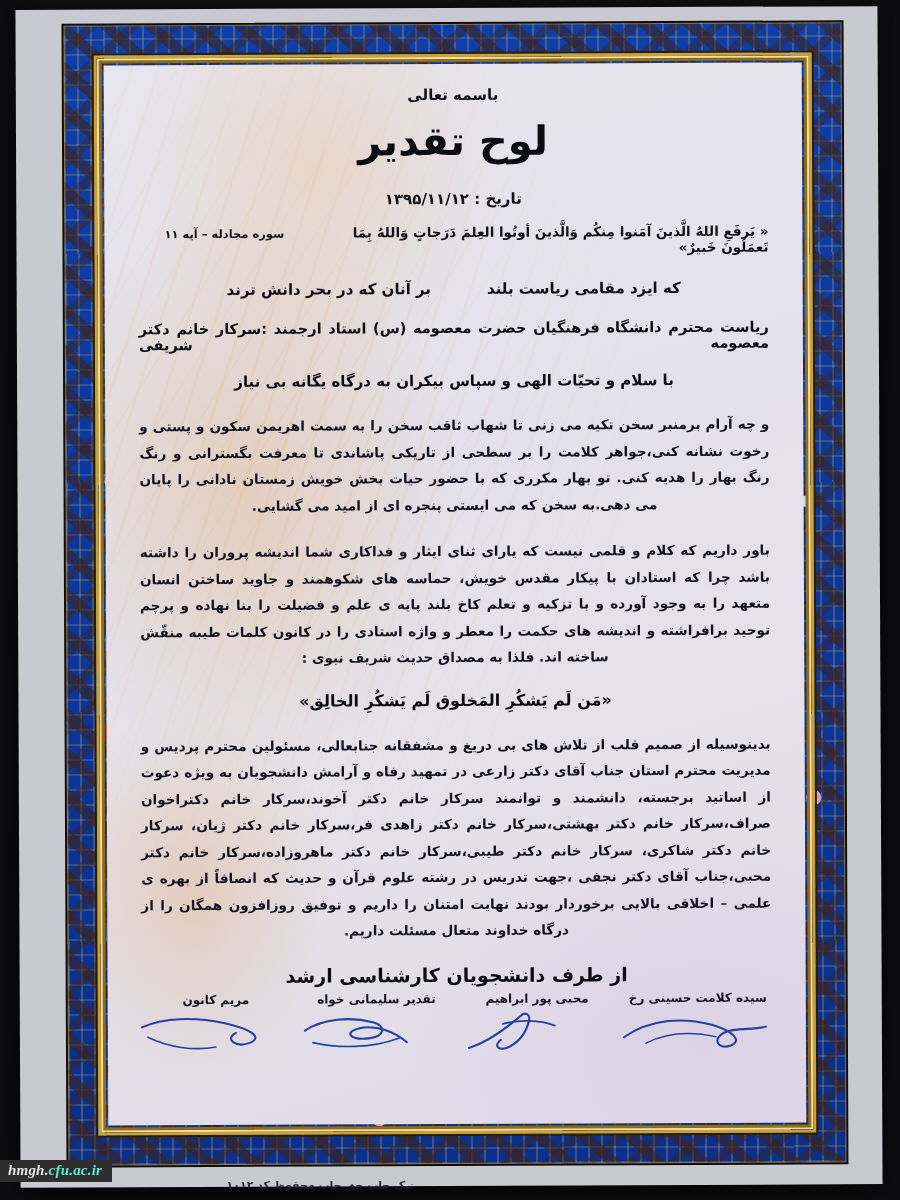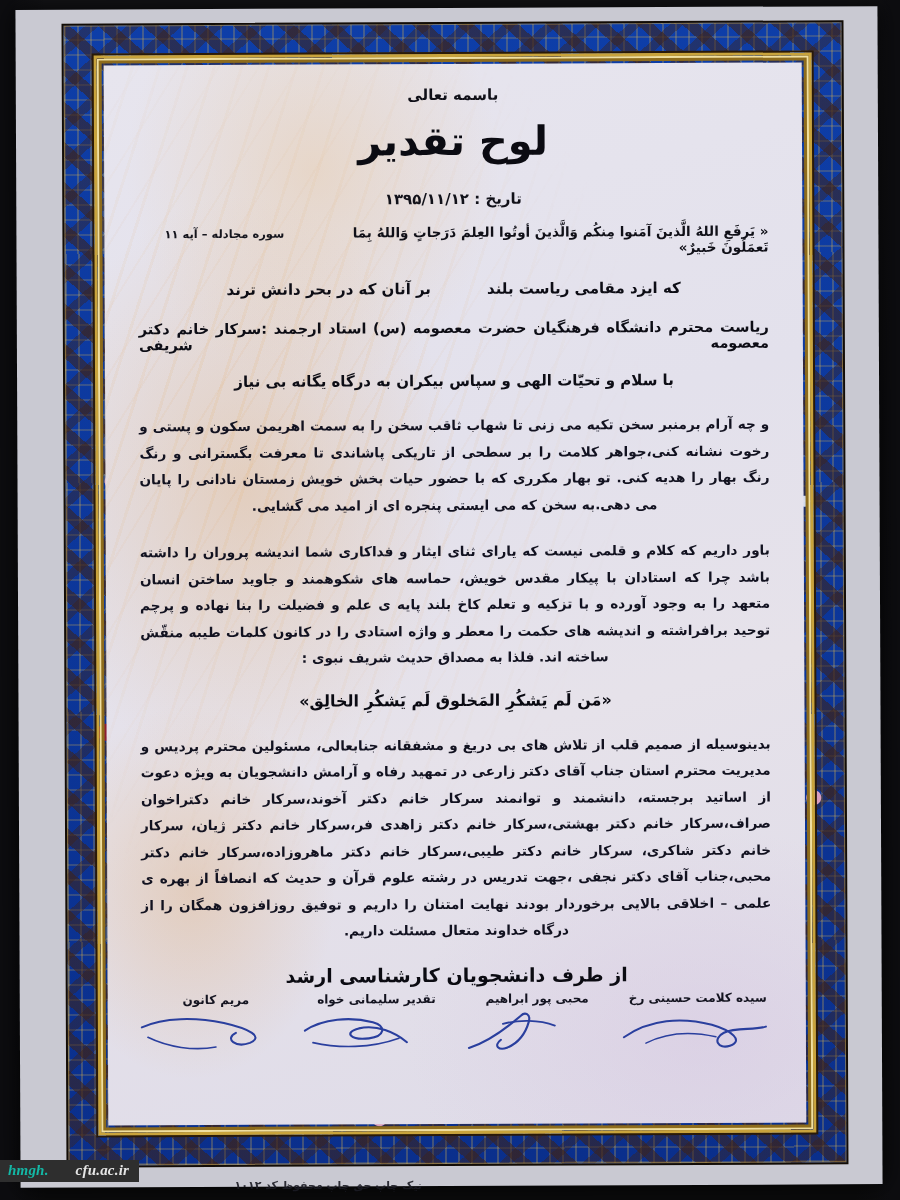--- a/index.html
+++ b/index.html
@@ -156,37 +156,37 @@
   .signatures{
     display:flex;flex-direction:row;justify-content:space-between;
     align-items:flex-start;gap:6px;margin:6px 2px 0 2px;
   }
   .sig{position:relative;width:23%;text-align:center;}
   .sig .name{font-size:12px;font-weight:bold;color:#141420;white-space:nowrap;}
   .sig .scribble{display:block;margin:2px auto 0 auto;}
 
   
   #footprint{
-    position:absolute;left:0;right:8px;bottom:6px;height:26px;
+    position:absolute;left:0;right:16px;bottom:6px;height:26px;
     direction:rtl;
   }
   #printer-note{
     position:absolute;right:470px;bottom:2px;
     font-size:11px;font-weight:bold;color:#1b1b24;white-space:nowrap;
     letter-spacing:.4px;opacity:.9;
   }
   #watermark{
     position:absolute;left:0;bottom:18px;
     background:#2e2e2e;color:#ffffff;
     font-family:"Liberation Serif","DejaVu Serif",serif;
     font-style:italic;font-weight:bold;font-size:15px;
     padding:2px 10px 3px 8px;direction:ltr;letter-spacing:.2px;
   }
-  #watermark .host{color:#14b8a6;}
-  #watermark .dom{color:#e5e5e5;margin-left:27px;}
+  #watermark .host{color:#e5e5e5;}
+  #watermark .dom{color:#5eead4;}
 </style>
 </head>
 <body>
 
 <div id="photo">
 
   <div id="sheet">
 
     <div id="tazhib"></div>
     <div id="goldrule"></div>

